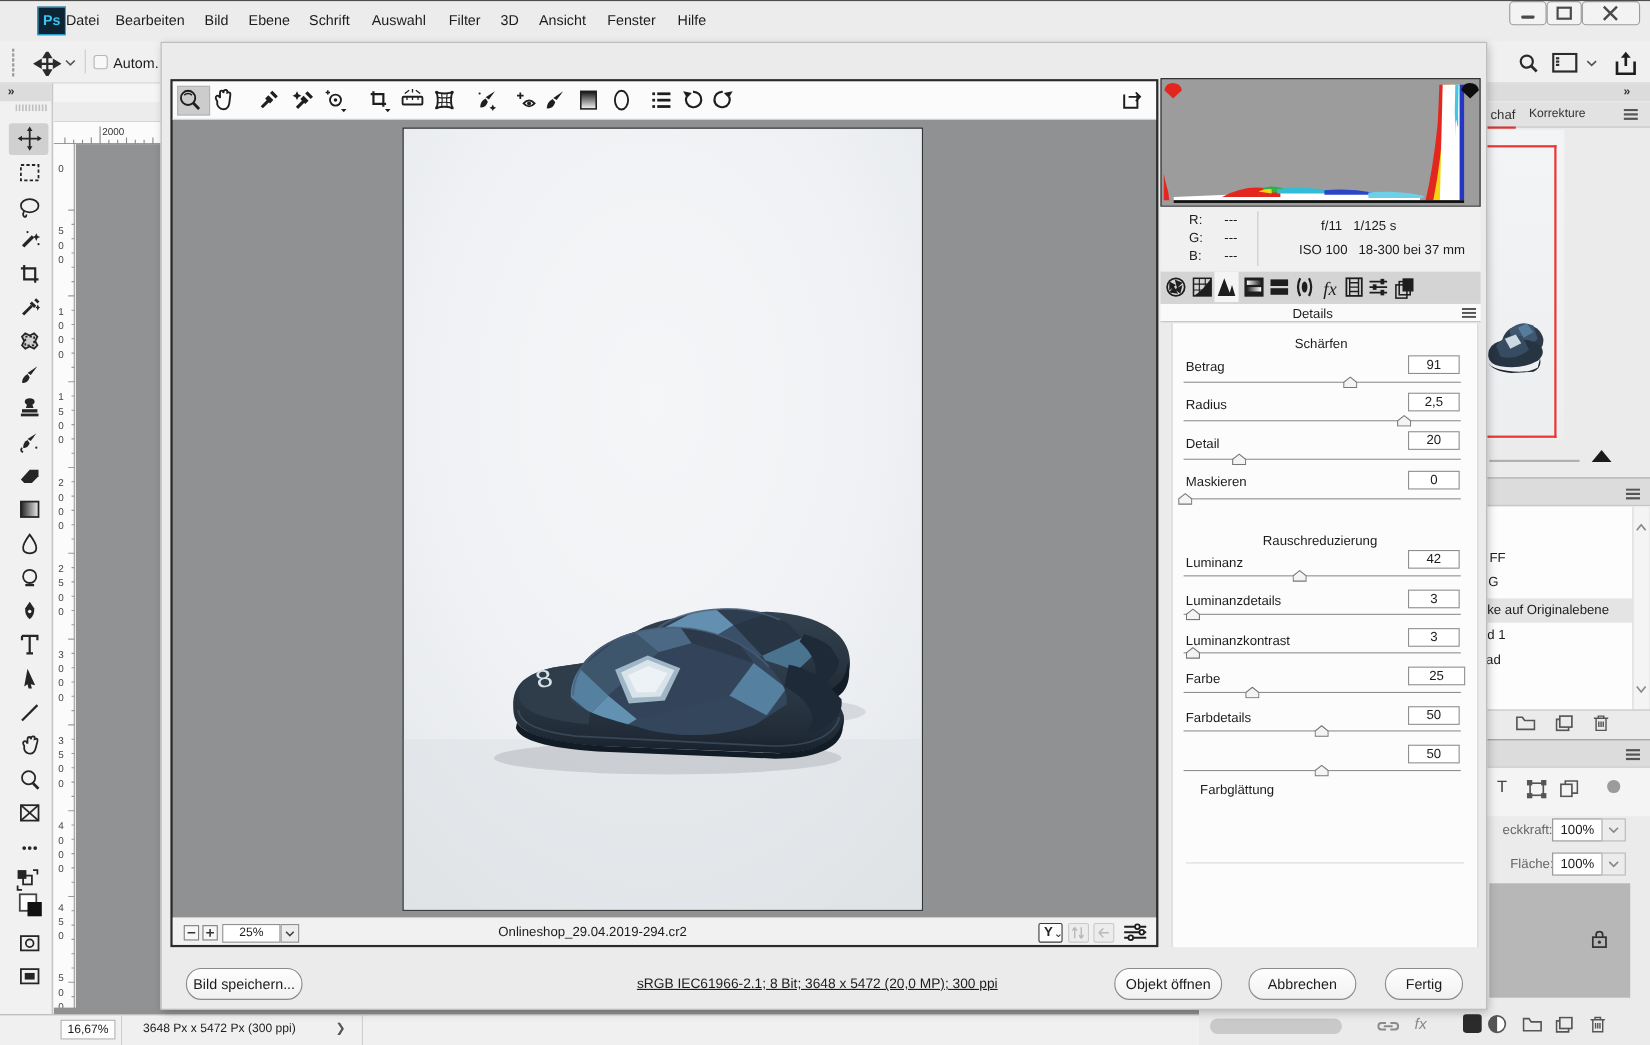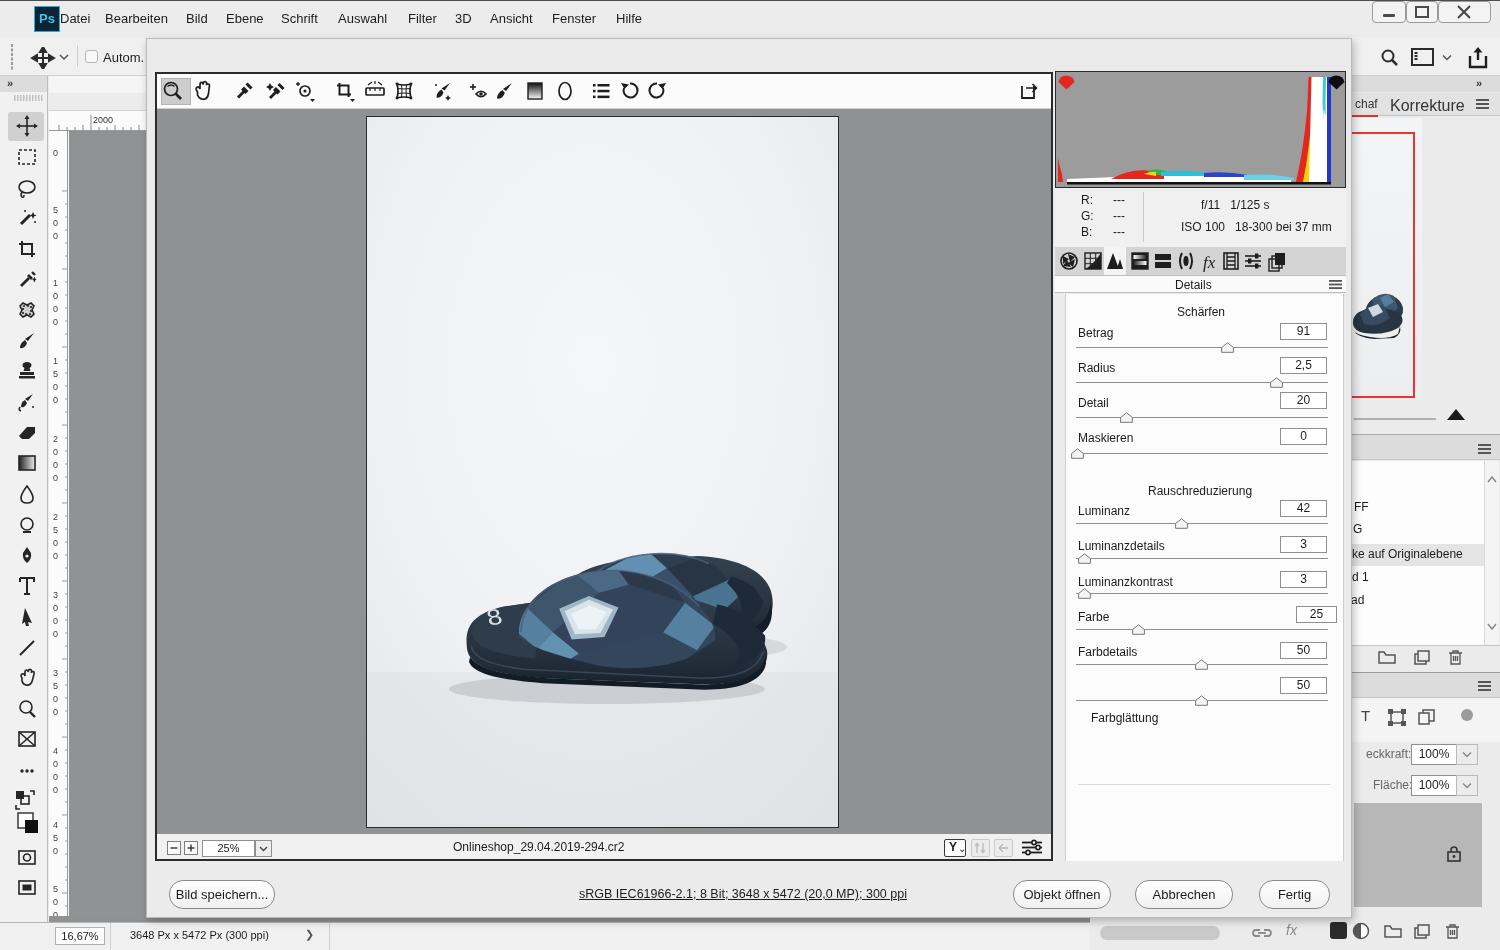--- a/index.html
+++ b/index.html
@@ -407,21 +407,21 @@
 
   <div class="abs" style="left:20px;top:55px;width:77px;height:791px;background:#909294;"></div>
 </div>
 
 <div id="rpanel" class="abs">
   <div class="abs" style="left:0;top:0;width:148px;height:16px;background:#dcdcdc;"></div>
   <span class="abs" style="left:124px;top:1px;font-size:11px;font-weight:bold;color:#333;">»</span>
 
   <div class="abs" style="left:0;top:17px;width:148px;height:23px;background:#e2e2e2;border-bottom:1px solid #c6c6c6;"></div>
   <span class="abs txt" style="left:3px;top:21px;font-size:12px;color:#333;">chaf</span>
-  <span class="abs txt" style="left:38px;top:21px;font-size:16px;color:#333;">Korrekture</span>
+  <span class="abs txt" style="left:38px;top:21px;font-size:11px;color:#333;">Korrekture</span>
   <svg class="abs" style="left:124px;top:23px;" width="13" height="11">
       <g fill="#555">
         <rect y="0" width="13" height="2"></rect>
         <rect y="4" width="13" height="2"></rect>
         <rect y="8" width="13" height="2"></rect>
       </g>
     </svg>
   <div class="abs" style="left:0;top:39px;width:26px;height:2px;background:#d33;"></div>
 
   <div class="abs" style="left:0;top:42px;width:70px;height:282px;background:linear-gradient(180deg,#f2f4f6,#eceef0);"></div>
@@ -958,21 +958,21 @@
         <svg class="abs thumb" style="left:12px;top:259px;" viewBox="0 0 13 11">
           <path d="M6.5 0.8 L12.4 5.5 L12.4 10.3 L0.6 10.3 L0.6 5.5 Z" fill="#f4f4f4" stroke="#777" stroke-width="1"></path>
         </svg>
       <span class="abs slbl" style="left:12px;top:281px;">Luminanzkontrast</span>
         <div class="abs vbox" style="left:214px;top:277px;width:47px;height:17px;line-height:15px;">3</div>
         <div class="abs track" style="left:10px;top:299px;width:252px;"></div>
         <svg class="abs thumb" style="left:12px;top:294px;" viewBox="0 0 13 11">
           <path d="M6.5 0.8 L12.4 5.5 L12.4 10.3 L0.6 10.3 L0.6 5.5 Z" fill="#f4f4f4" stroke="#777" stroke-width="1"></path>
         </svg>
       <span class="abs slbl" style="left:12px;top:316px;">Farbe</span>
-        <div class="abs vbox" style="left:230px;top:312px;width:41px;height:17px;line-height:15px;">25</div>
+        <div class="abs vbox" style="left:214px;top:312px;width:52px;height:17px;line-height:15px;">25</div>
         <div class="abs track" style="left:10px;top:335px;width:252px;"></div>
         <svg class="abs thumb" style="left:66px;top:330px;" viewBox="0 0 13 11">
           <path d="M6.5 0.8 L12.4 5.5 L12.4 10.3 L0.6 10.3 L0.6 5.5 Z" fill="#f4f4f4" stroke="#777" stroke-width="1"></path>
         </svg>
       <span class="abs slbl" style="left:12px;top:351px;">Farbdetails</span>
         <div class="abs vbox" style="left:214px;top:348px;width:47px;height:17px;line-height:15px;">50</div>
         <div class="abs track" style="left:10px;top:370px;width:252px;"></div>
         <svg class="abs thumb" style="left:129px;top:365px;" viewBox="0 0 13 11">
           <path d="M6.5 0.8 L12.4 5.5 L12.4 10.3 L0.6 10.3 L0.6 5.5 Z" fill="#f4f4f4" stroke="#777" stroke-width="1"></path>
         </svg>

